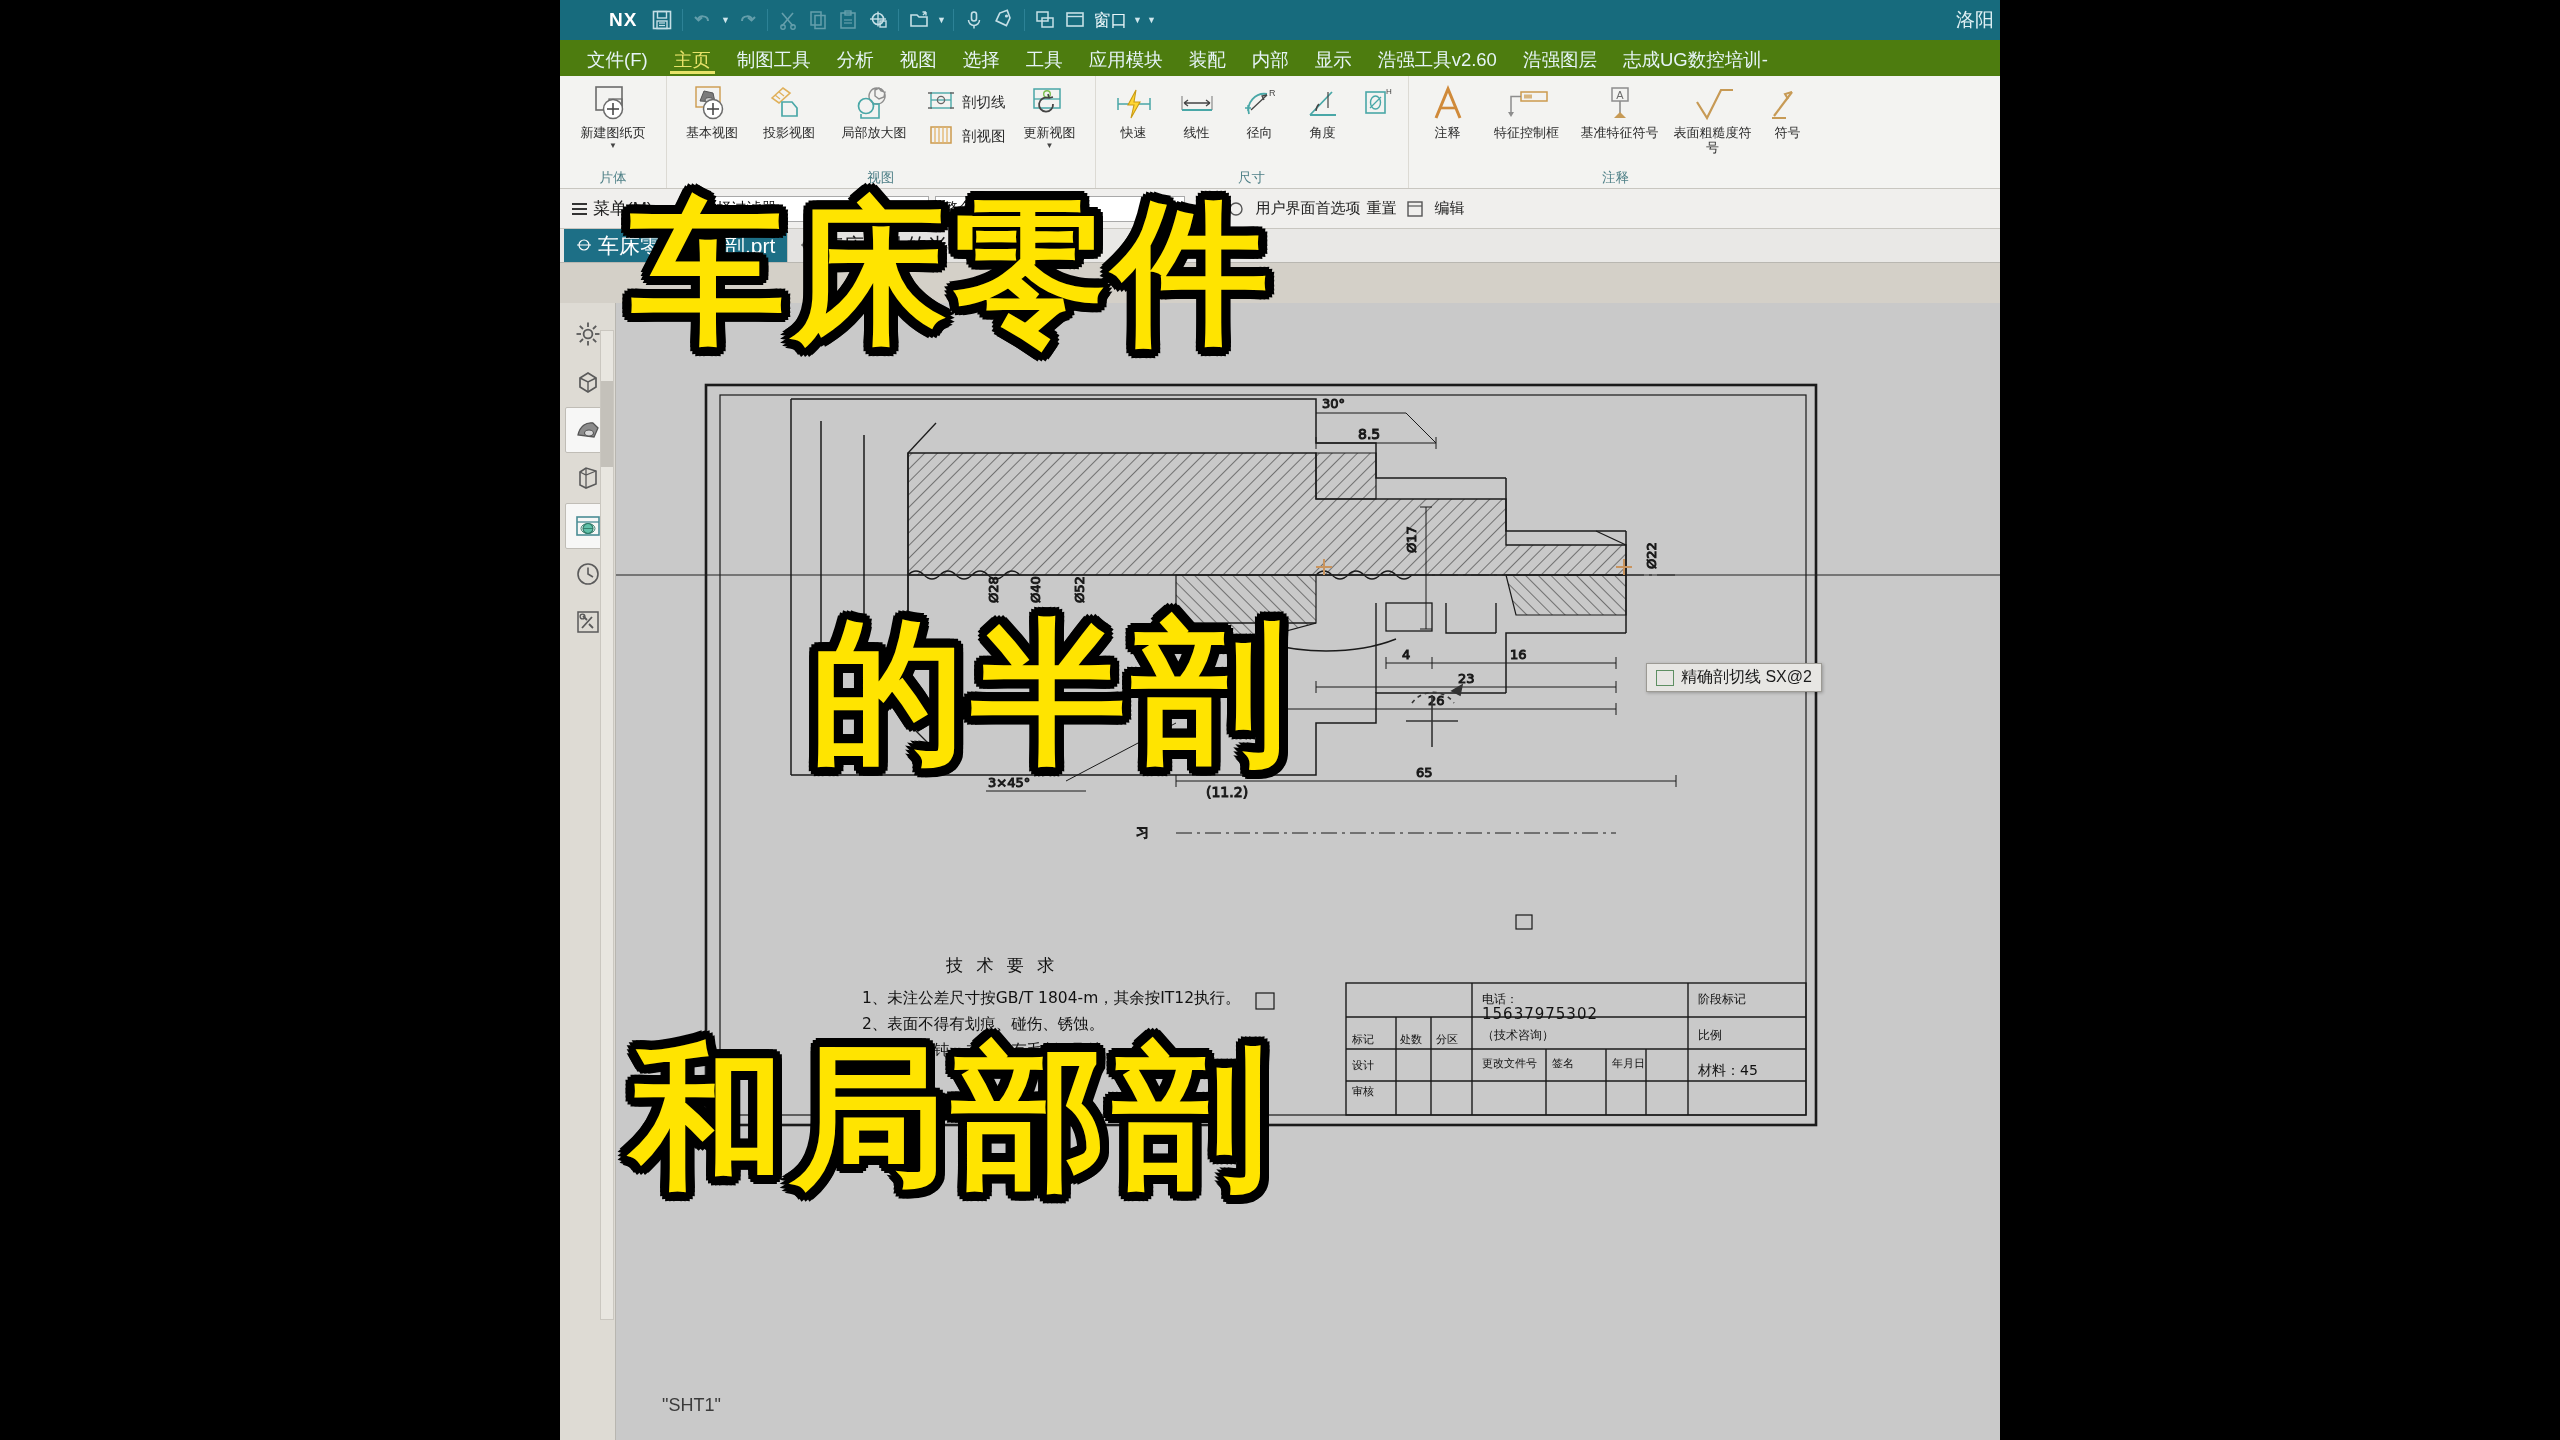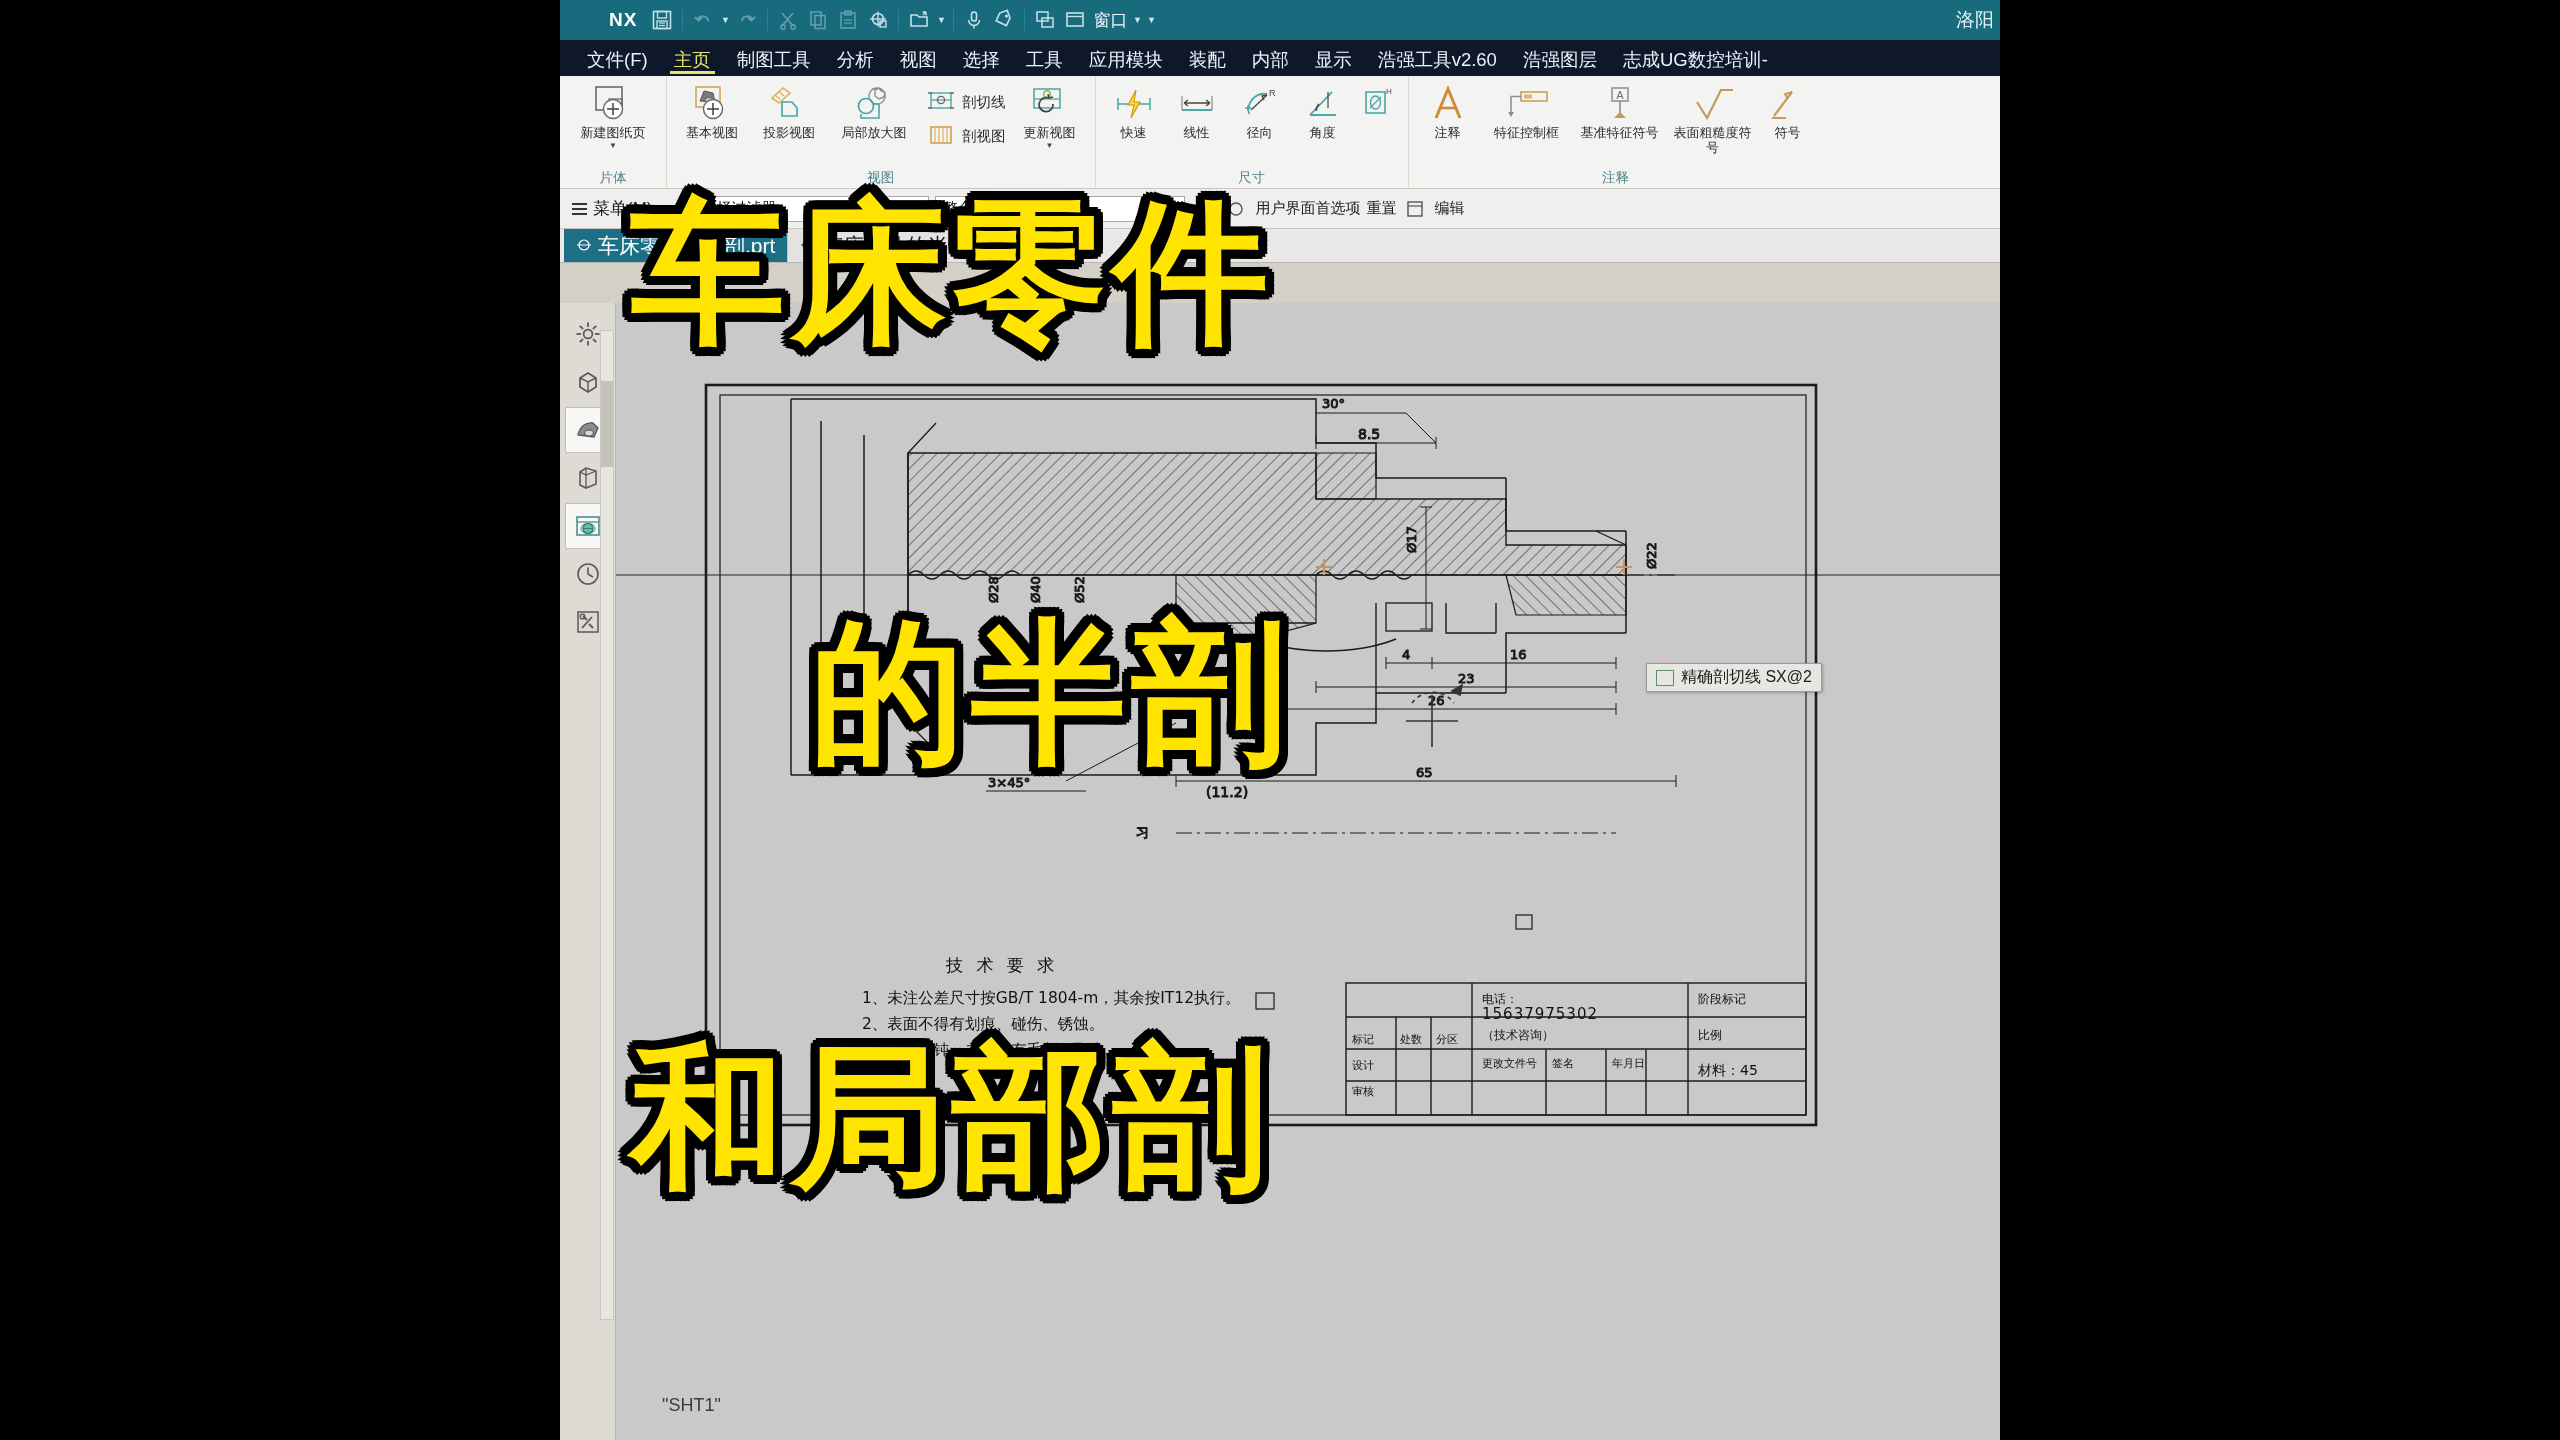--- a/index.html
+++ b/index.html
@@ -29,21 +29,21 @@
   .qa-ico.dim{ opacity:.42; }
   .qa-sep{ width:1px; height:22px; background:#2d8296; margin:0 5px; flex:none; }
   .qa-caret{ width:14px; height:30px; display:flex; align-items:center; justify-content:center;
              color:#cfe6ec; font-size:9px; flex:none; }
   .win-label{ color:#eaf6f9; font-size:17px; padding:0 3px; }
   #title-right{ position:absolute; right:0; top:0; height:40px; display:flex;
                 align-items:center; padding-right:6px; color:#dff0f4; font-size:19px; }
 
   
   #tabbar{
-    height:36px; background:#0f172a; display:flex; align-items:flex-end;
+    height:36px; background:#4d7c0f; display:flex; align-items:flex-end;
     padding-left:14px; gap:0; overflow:hidden; position:relative;
   }
   .tab{
     color:#e6f4f7; font-size:18.5px; padding:0 13px 7px 13px; white-space:nowrap;
     position:relative; line-height:1;
   }
   .tab.active{ color:#e8e36a; }
   .tab.active::after{
     content:""; position:absolute; left:9px; right:9px; bottom:2px; height:3px;
     background:#e8e36a;

